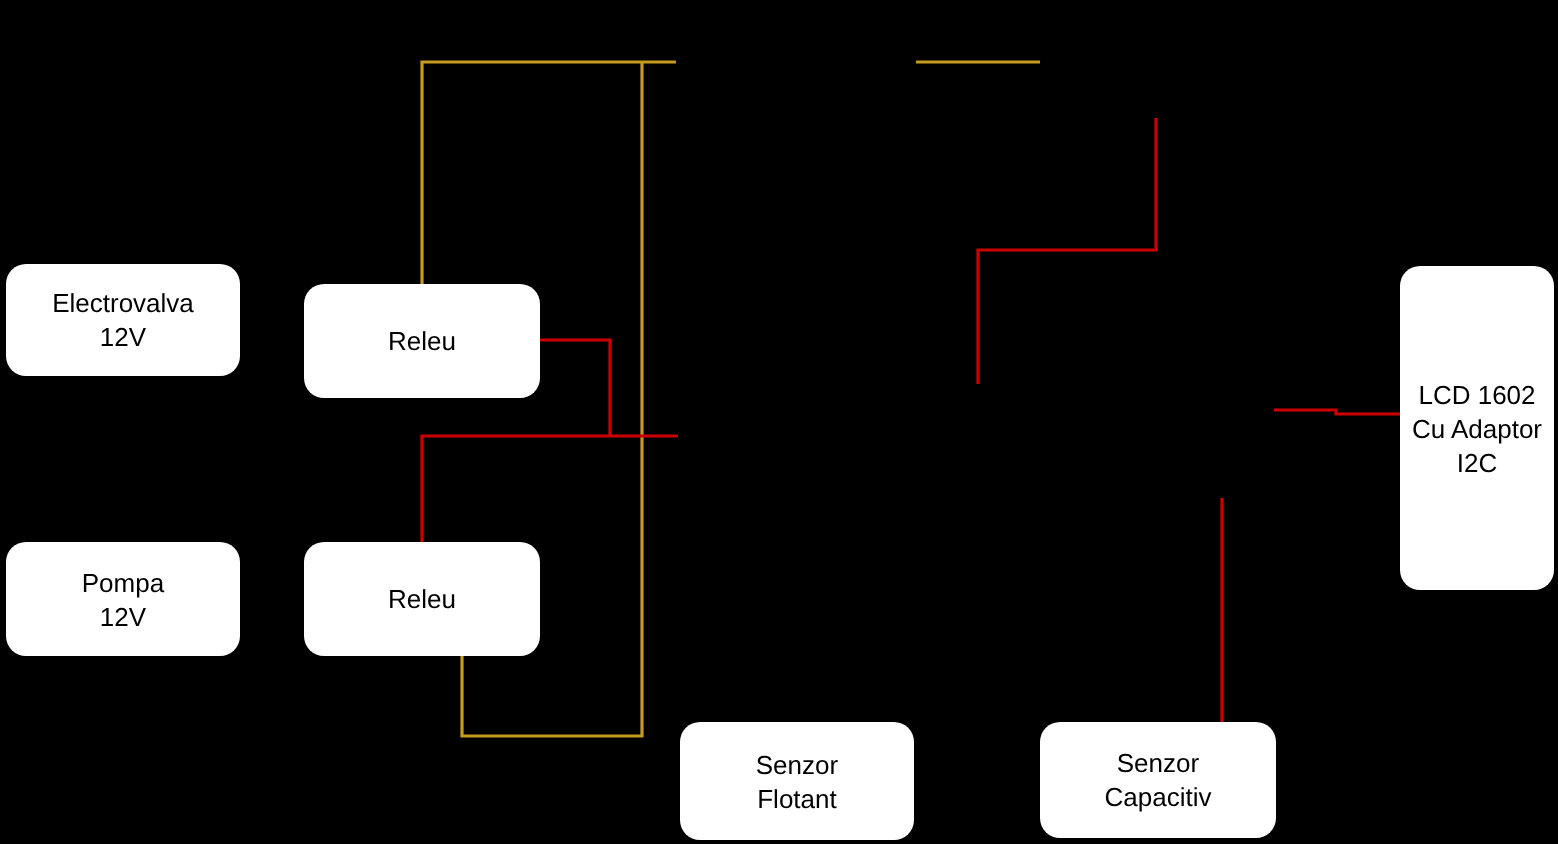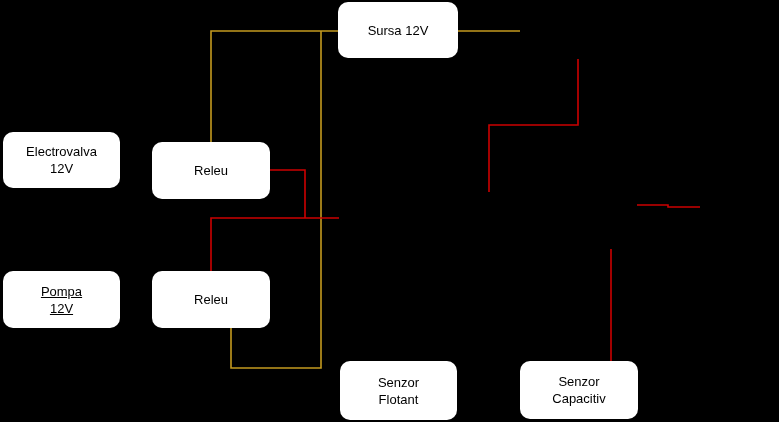--- a/index.html
+++ b/index.html
@@ -36,21 +36,21 @@
     color: #000000;
     font-size: 13px;
     line-height: 17px;
     white-space: pre-line;
     box-sizing: border-box;
   }
   .n-sursa       { left: 338px; top: 2px;   width: 120px; height: 56px; }
   .n-converter   { left: 520px; top: 2px;   width: 118px; height: 57px; }
   .n-electrovalva{ left: 3px;   top: 132px; width: 117px; height: 56px; }
   .n-releu1      { left: 152px; top: 142px; width: 118px; height: 57px; }
-  .n-pompa       { left: 3px;   top: 271px; width: 117px; height: 57px; text-decoration: underline; }
+  .n-pompa       { left: 3px;   top: 271px; width: 117px; height: 57px; }
   .n-releu2      { left: 152px; top: 271px; width: 118px; height: 57px; }
   .n-esp32       { left: 339px; top: 192px; width: 298px; height: 57px; }
   .n-lcd         { left: 700px; top: 133px; width: 77px;  height: 162px; }
   .n-flotant     { left: 340px; top: 361px; width: 117px; height: 59px; }
   .n-capacitiv   { left: 520px; top: 361px; width: 118px; height: 58px; }
 </style>
 </head>
 <body>
 
 <div class="canvas">
@@ -61,34 +61,36 @@
     <polyline points="321,31 321,368 231,368 231,328" stroke="#c49a1f"></polyline>
     <polyline points="458,31 520,31" stroke="#c49a1f"></polyline>
 
     <polyline points="578,59 578,125 489,125 489,192" stroke="#cc0000"></polyline>
     <polyline points="270,170 305,170 305,218" stroke="#cc0000"></polyline>
     <polyline points="339,218 211,218 211,271" stroke="#cc0000"></polyline>
     <polyline points="637,205 668,205 668,207 700,207" stroke="#cc0000"></polyline>
     <polyline points="611,249 611,361" stroke="#cc0000"></polyline>
   </svg>
 
-  <div class="node n-sursa">Sursa 12V</div>
 
 
   <div class="node n-electrovalva">Electrovalva
 12V</div>
 
   <div class="node n-releu1">Releu</div>
 
   <div class="node n-pompa">Pompa
 12V</div>
 
   <div class="node n-releu2">Releu</div>
 
 
+  <div class="node n-lcd">LCD 1602
+Cu Adaptor
+I2C</div>
 
   <div class="node n-flotant">Senzor
 Flotant</div>
 
   <div class="node n-capacitiv">Senzor
 Capacitiv</div>
 
 </div>
 
 </body></html>

